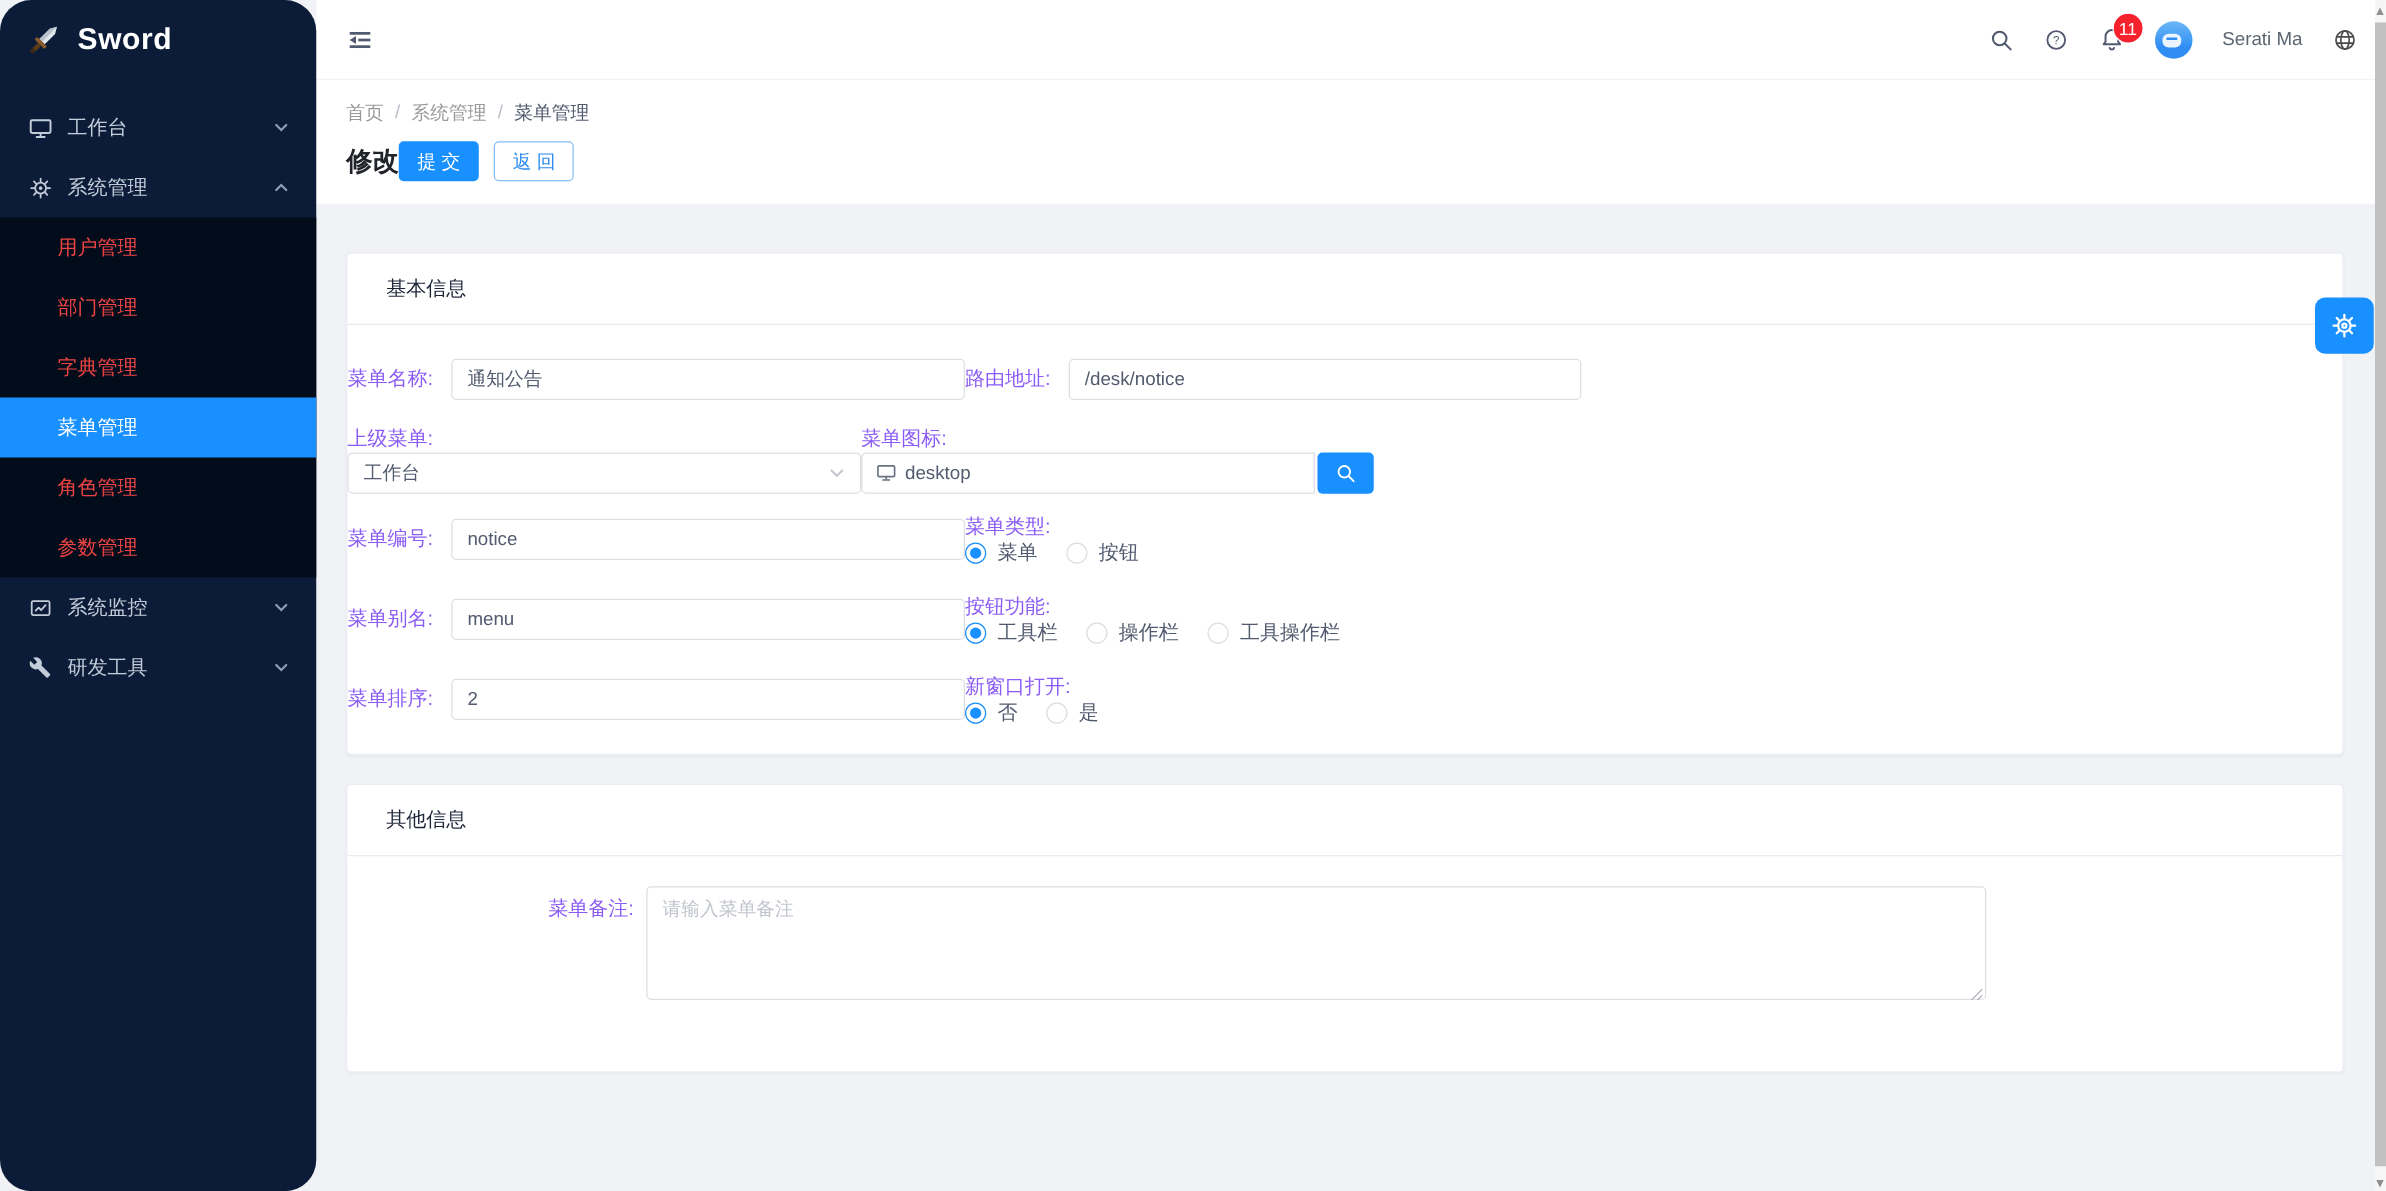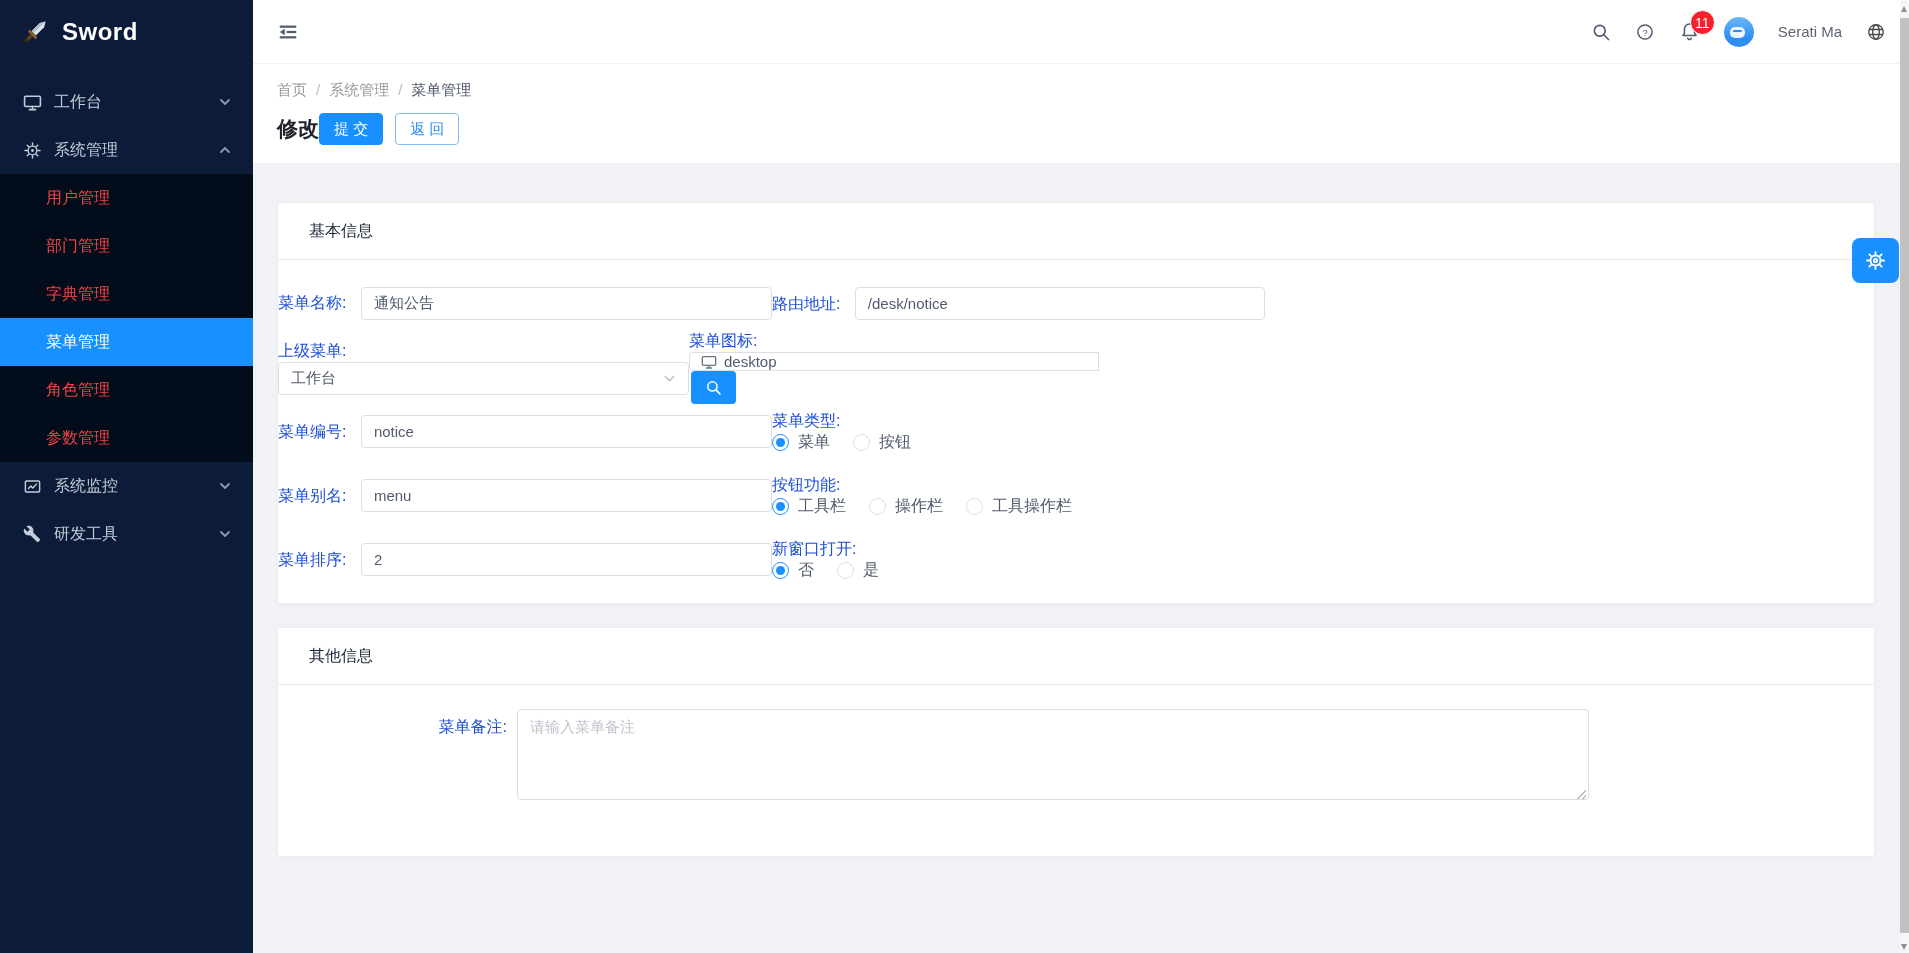--- a/index.html
+++ b/index.html
@@ -5,21 +5,21 @@
   * { margin:0; padding:0; box-sizing:border-box; }
   html,body { width:1909px; height:953px; }
   body {
     position:relative; overflow:hidden;
     font-family:"Liberation Sans","DejaVu Sans",sans-serif;
     background:#f0f2f5; color:#515a6e;
   }
   svg { display:block; }
 
   
-  .sidebar { position:absolute; left:0; top:0; width:253px; height:953px; background:#0c1c38; z-index:5; }
+  .sidebar { position:absolute; left:0; top:0; width:253px; height:953px; background:#0c1c38; z-index:5;border-radius:25px; }
   .logo { height:64px; display:flex; align-items:center; padding-left:20px; gap:12px; }
   .logo-text { color:#fff; font-size:24px; font-weight:bold; letter-spacing:.5px; }
   .menu { padding-top:14px; }
   .menu-item { height:48px; display:flex; align-items:center; padding:0 22px; color:#c3ccd9; font-size:16px; cursor:pointer; }
   .menu-item .mi-icon { width:20px; height:20px; margin-right:12px; display:flex; align-items:center; justify-content:center; color:#c3ccd9; }
   .menu-item .mi-chev { margin-left:auto; color:#8f9bb0; }
   .submenu { background:#030c1a; }
   .submenu .menu-item { padding-left:46px; color:#ef4444; }
   .submenu .menu-item.active { background:#1890ff; color:#fff; }
 
@@ -50,29 +50,29 @@
   .btn { height:32px; border-radius:4px; font-size:15px; padding:0 14px; cursor:pointer; font-family:inherit; }
   .btn-primary { background:#1890ff; border:1px solid #1890ff; color:#fff; }
   .btn-ghost { background:#fff; border:1px solid #85bdf7; color:#2d8cf0; }
 
   
   .content { position:absolute; left:253px; top:178px; width:1647px; height:790px; background:#f0f2f5; padding:24px 25px 0 24px; }
   .card { background:#fff; border:1px solid #ebeef5; border-radius:4px; box-shadow:0 1px 3px rgba(0,21,41,.04); }
   .card-header { height:57px; display:flex; align-items:center; padding:0 31px; font-size:16px; color:#1c2438; border-bottom:1px solid #e8eaec; }
   .card-body { padding:27px 0 15px 0; }
   .form-row { display:flex; align-items:center; height:33px; margin-bottom:31px; }
-  .flabel { width:239px; text-align:right; padding-right:10px; font-size:16px; color:#1d4ed8; flex:none; }
+  .flabel { width:239px; text-align:right; padding-right:10px; font-size:16px; color:#8b5cf6; flex:none; }
   .rlabel { width:238px; }
   .finput { width:411px; height:33px; border:1px solid #dcdee2; border-radius:4px; padding:0 12px;
             font-size:15px; color:#515a6e; background:#fff; outline:none; font-family:inherit; }
   .r-col .finput { width:410px; }
   .fselect { width:411px; height:33px; border:1px solid #dcdee2; border-radius:4px; padding:0 12px;
              font-size:15px; color:#515a6e; background:#fff; display:flex; align-items:center; cursor:pointer; }
   .fselect .sel-chev { margin-left:auto; color:#c5c8ce; }
-  .input-group { display:flex; width:410px;flex-direction:column; }
+  .input-group { display:flex; width:410px; }
   .icon-input { flex:1; height:33px; border:1px solid #dcdee2; border-radius:4px 0 0 4px; padding:0 11px;
                 display:flex; align-items:center; gap:7px; font-size:15px; color:#515a6e; background:#fff; }
   .icon-input .in-icon { color:#6a7380; }
   .search-append { width:45px; height:33px; margin-left:2px; background:#1890ff; border:none; border-radius:4px;
                    display:flex; align-items:center; justify-content:center; cursor:pointer; }
   .radio-group { display:flex; align-items:center; gap:23px; }
   .radio-option { display:flex; align-items:center; gap:9px; cursor:pointer; }
   .radio { width:17px; height:17px; border-radius:50%; border:1px solid #dcdee2; background:#fff; position:relative; flex:none; }
   .radio.checked { border-color:#1890ff; border-width:1.5px; }
   .radio.checked::after { content:""; position:absolute; inset:3px; border-radius:50%; background:#1890ff; }

